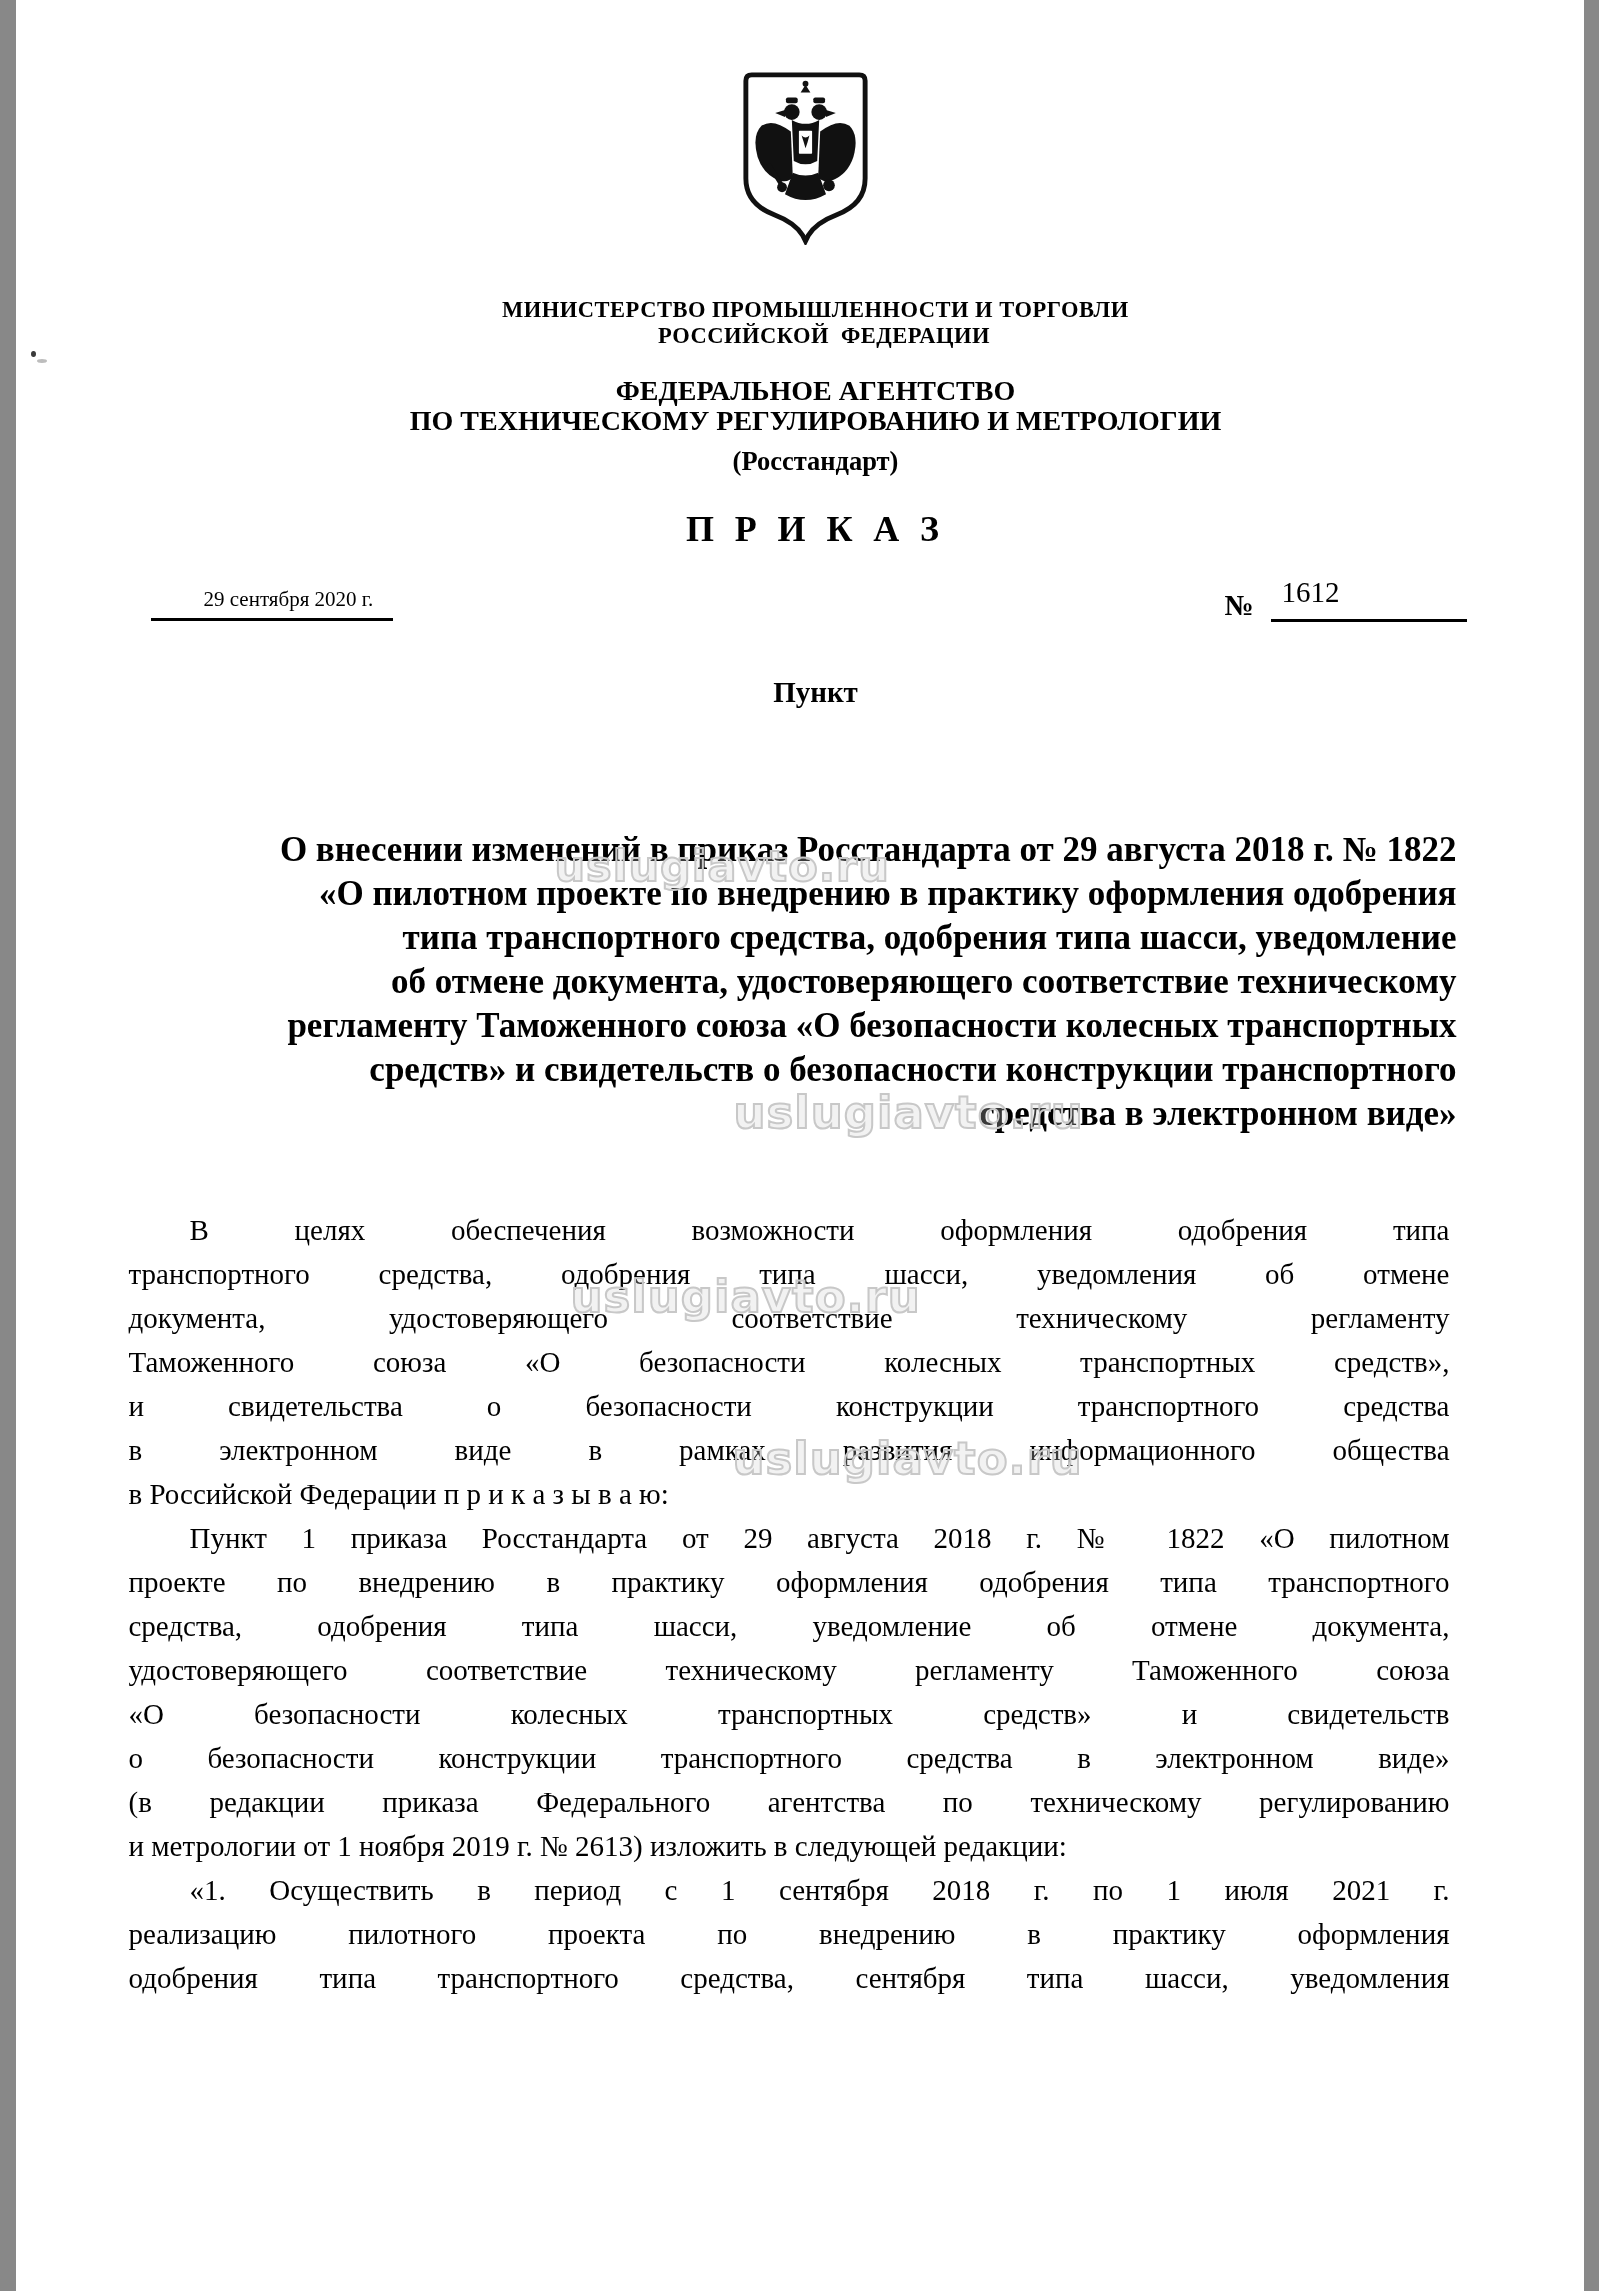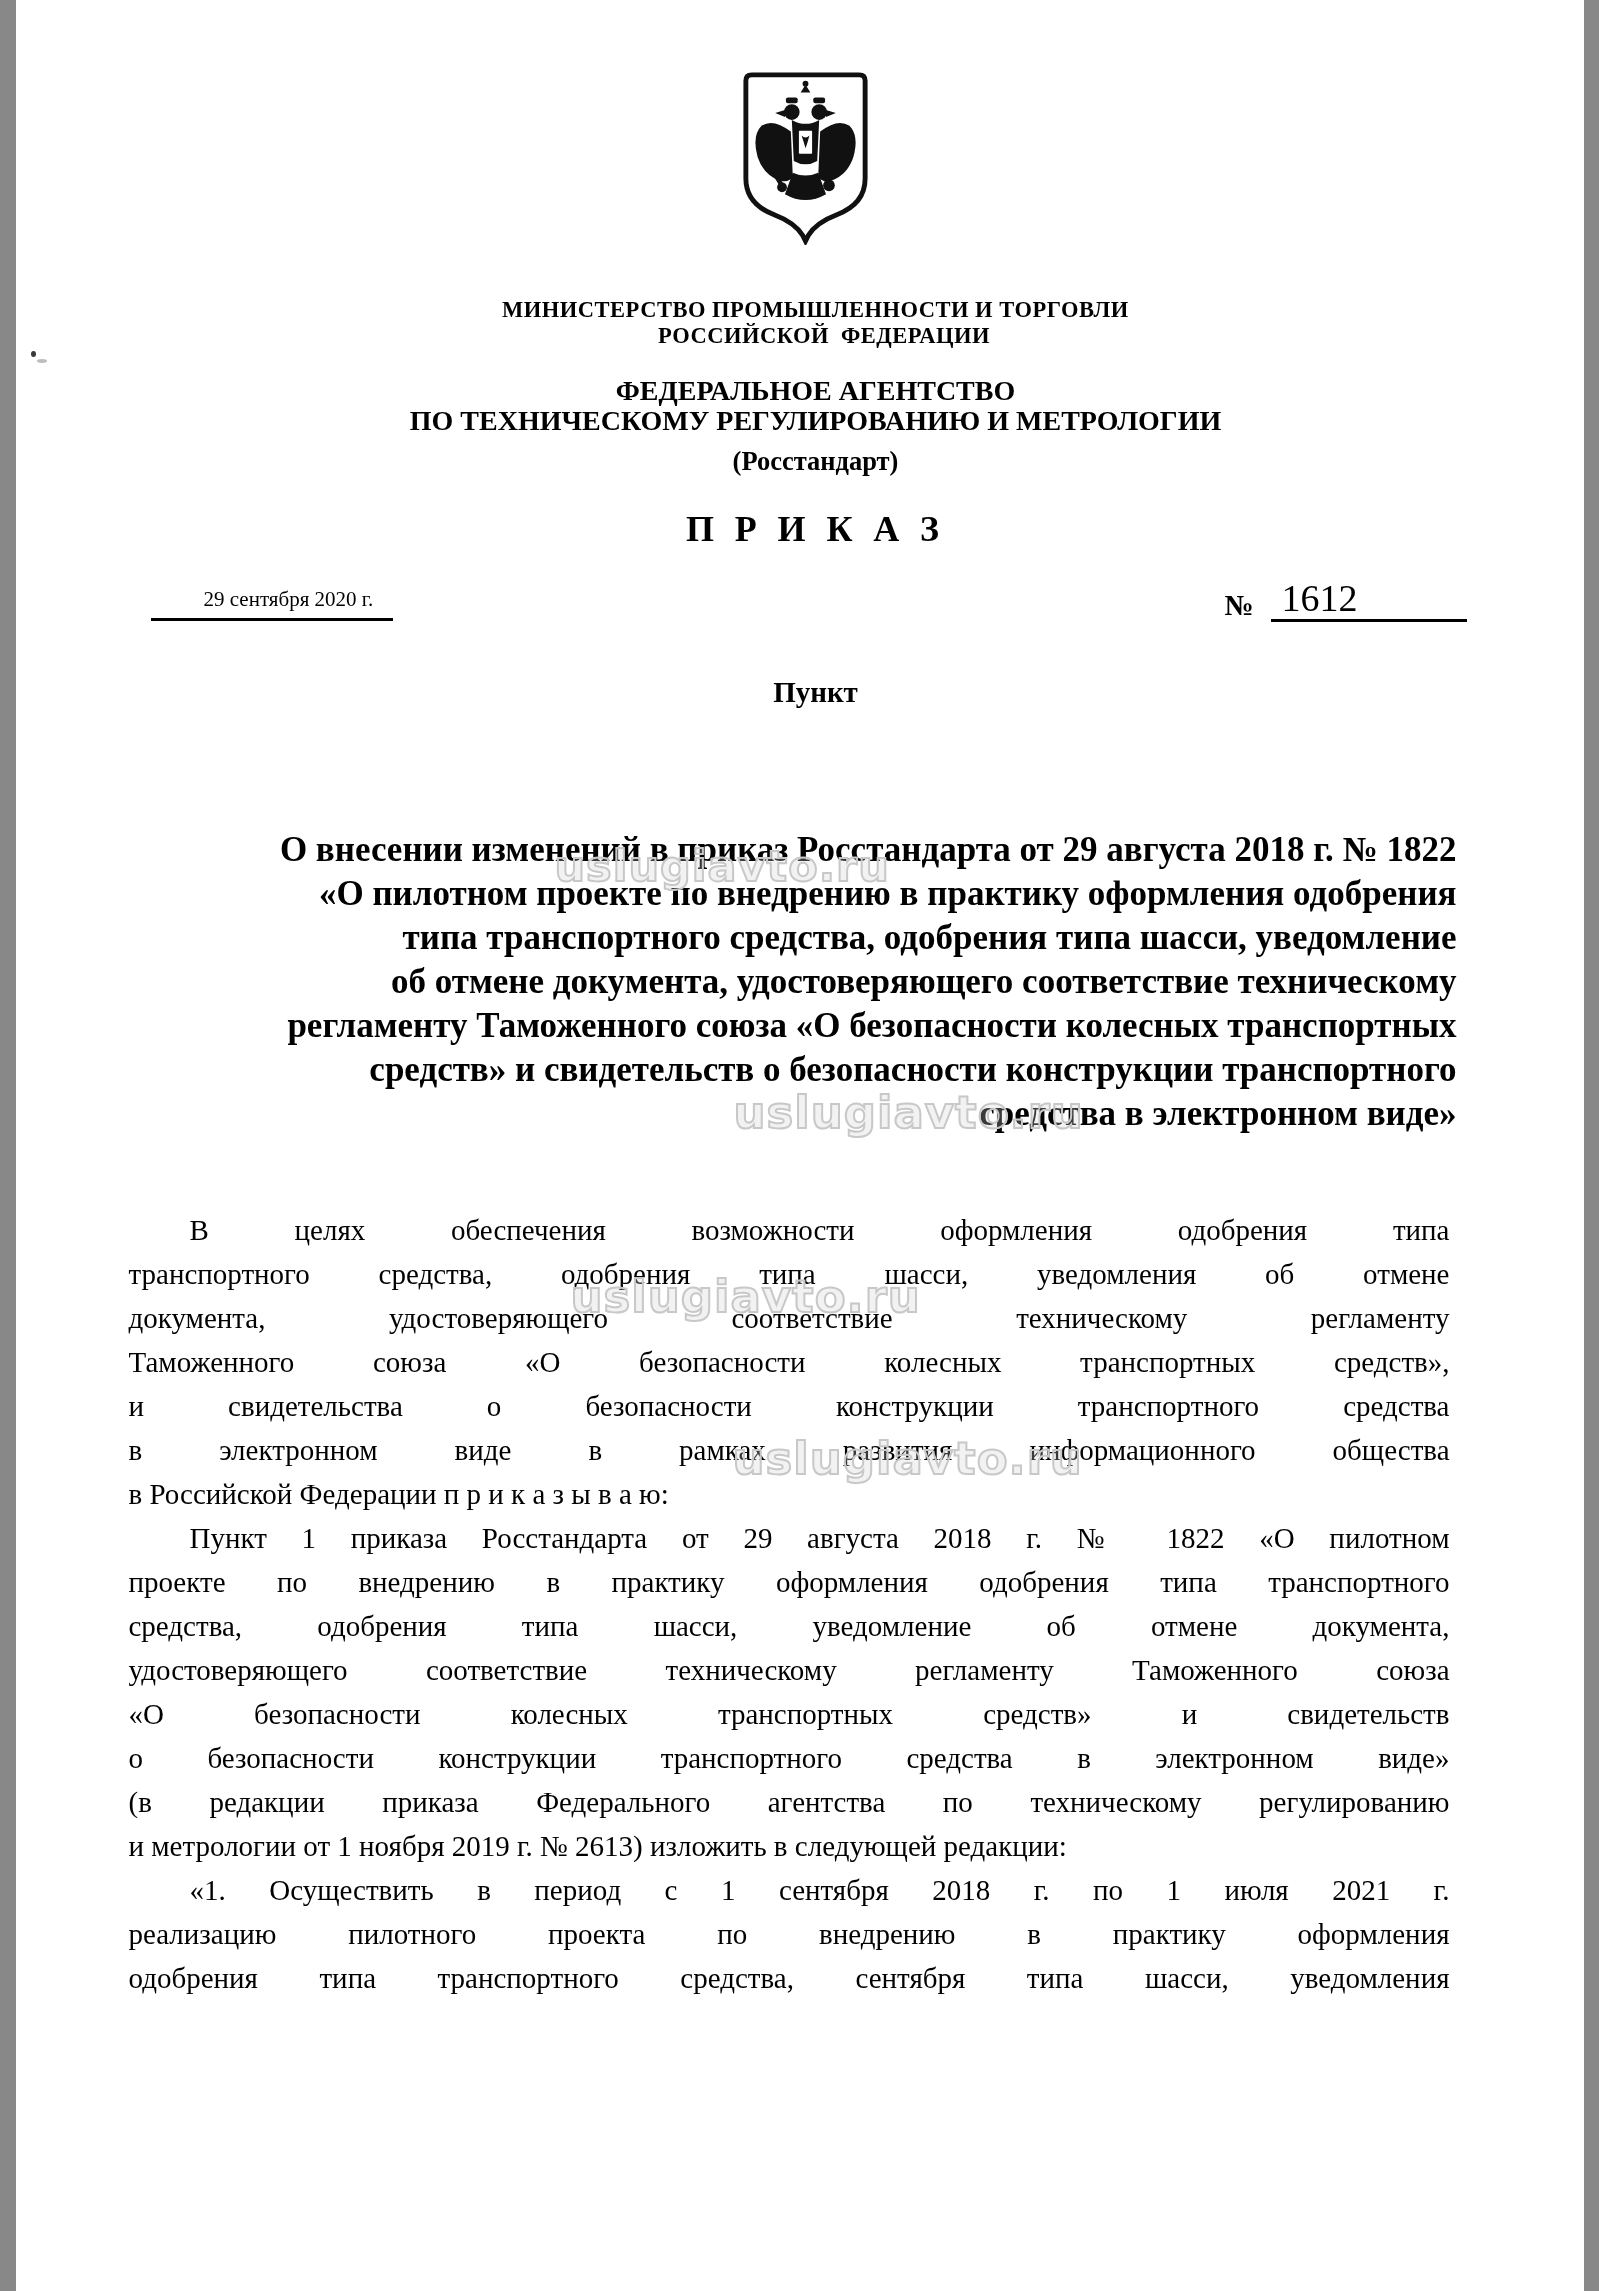--- a/index.html
+++ b/index.html
@@ -20,21 +20,21 @@
   .ministry{top:297px;font-size:22.5px;line-height:25.5px;font-weight:bold;letter-spacing:0.5px;}
   .ministry .l2{word-spacing:5.9px;padding-left:17px;}
   .agency{top:376px;font-size:28px;line-height:30px;font-weight:bold;}
   .agency-short{top:446px;font-size:26.5px;font-weight:bold;}
   .doc-type{top:508px;font-size:36px;font-weight:bold;letter-spacing:5.9px;}
 
   
   .date-text{left:188px;top:587px;font-size:21px;}
   .date-underline{left:135px;top:618px;width:242px;height:2.9px;background:#000;}
   .num-sign{left:1209px;top:589px;font-size:29px;font-weight:bold;}
-  .num-value{left:1266px;top:576px;font-size:38px;}
+  .num-value{left:1266px;top:576px;font-size:29px;}
   .num-underline{left:1255px;top:619px;width:196px;height:2.9px;background:#000;}
   .city{top:676px;font-size:29px;font-weight:bold;}
 
   
   .order-title{
     left:113px;top:828px;width:1328px;
     text-align:right;font-weight:bold;
     font-size:35px;line-height:44px;
   }
   

